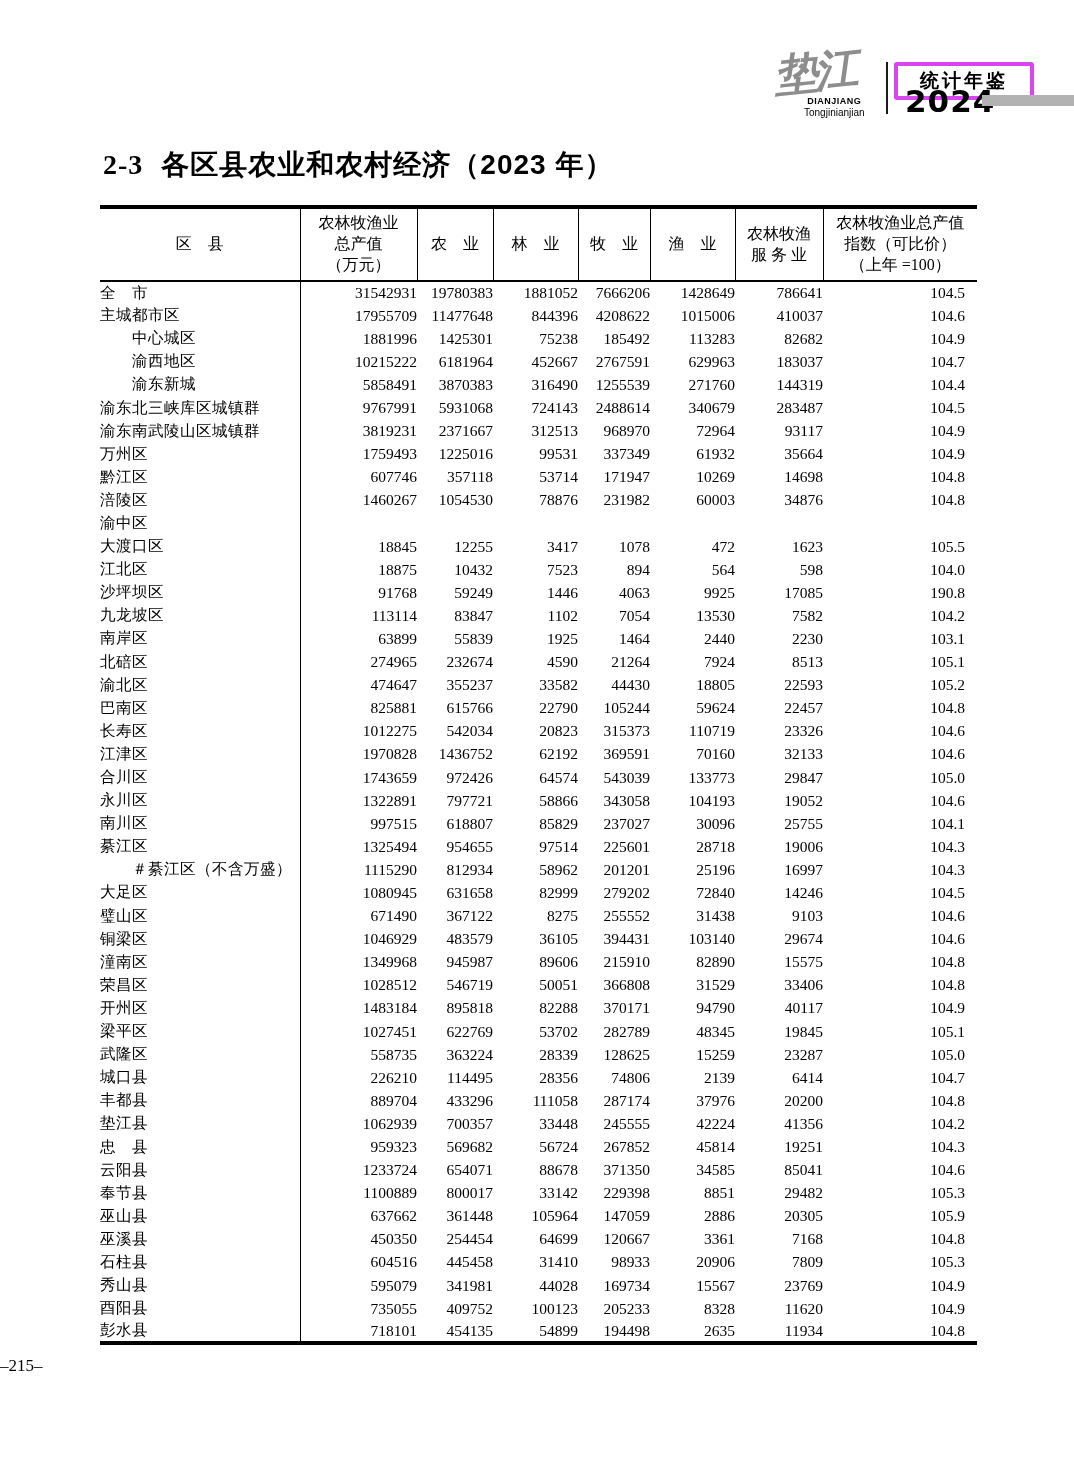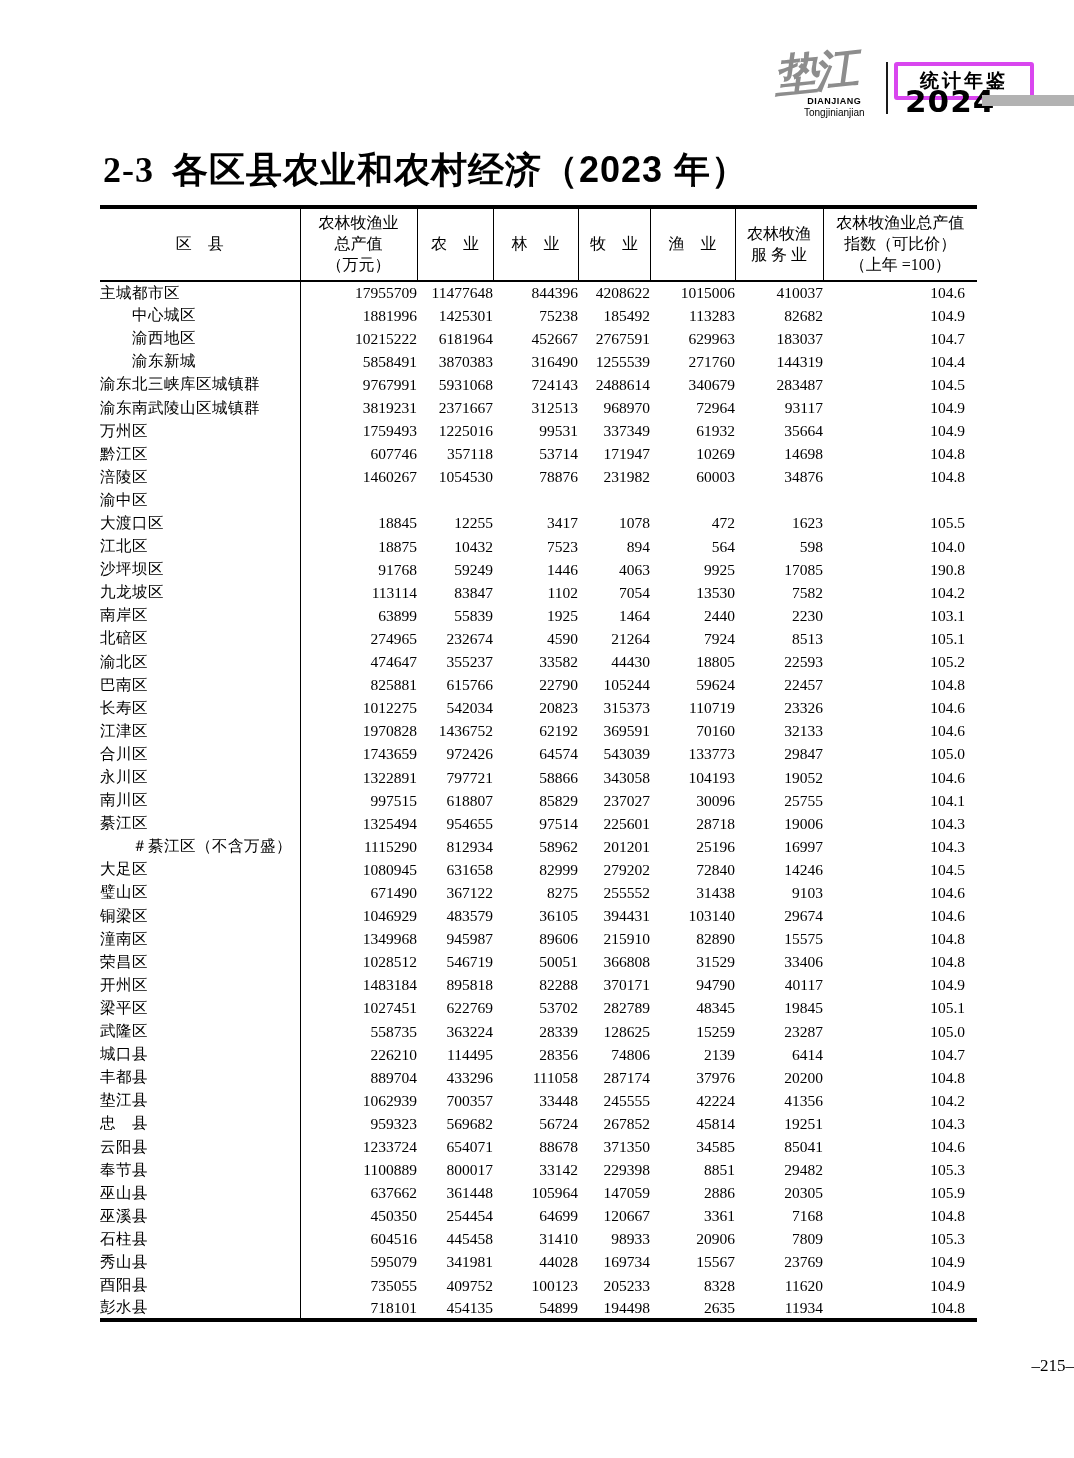--- a/index.html
+++ b/index.html
@@ -29,21 +29,21 @@
   .yb-year {
     position:absolute; left:131px; top:36px; font-family:"DejaVu Sans",sans-serif;
     font-weight:900; font-size:31px; letter-spacing:1px; line-height:1;
   }
   .gray-bar { position:absolute; top:95px; right:0; width:92px; height:11px; background:#b2b2b2; }
 
   
   .page-title {
     position:absolute; left:103px; top:146px; width:880px;
     font-family:"Liberation Sans","DejaVu Sans",sans-serif;
-    font-size:36px; font-weight:bold; letter-spacing:1px;
+    font-size:28px; font-weight:bold; letter-spacing:1px;
   }
   .page-title .no { font-family:"Liberation Serif",serif; margin-right:18px; }
 
   
   .tbl-wrap { position:absolute; left:100px; top:205px; }
   table.stat {
     border-collapse:collapse; table-layout:fixed; width:877px;
     border-top:4px solid #000; border-bottom:4px solid #000;
   }
   table.stat thead tr { height:74px; }
@@ -54,21 +54,21 @@
   }
   table.stat thead th:last-child { border-right:none; }
   table.stat tbody tr { height:23.1px; }
   table.stat tbody td { font-size:15.5px; padding:0; vertical-align:middle; }
   td.rowlabel { border-right:1.5px solid #000; padding-left:13px; letter-spacing:.5px; }
   td.rowlabel.indent1 { padding-left:32px; }
   td.num { text-align:right; padding-right:4px; font-size:15px; }
   td.num.idx { padding-right:12px; }
 
   
-  .footer { position:absolute; top:1356px; left:0; width:100%; text-align:right; font-size:17px; }
+  .footer { position:absolute; top:1356px; left:0; width:100%; text-align:left; font-size:17px; }
 </style>
 </head>
 <body>
 
 <div class="page">
 
   <div class="masthead">
     <div class="brand-cn">垫江</div>
     <div class="brand-en">
       <div class="l1">DIANJIANG</div>
@@ -114,20 +114,30 @@
           </th>
           <th>
             <div>农林牧渔业总产值</div>
             <div>指数（可比价）</div>
             <div>（上年 =100）</div>
           </th>
         </tr>
       </thead>
       <tbody>
           <tr>
+            <td class="rowlabel indent0">全　市</td>
+            <td class="num">31542931</td>
+            <td class="num">19780383</td>
+            <td class="num">1881052</td>
+            <td class="num">7666206</td>
+            <td class="num">1428649</td>
+            <td class="num">786641</td>
+            <td class="num idx">104.5</td>
+          </tr>
+          <tr>
             <td class="rowlabel indent0">主城都市区</td>
             <td class="num">17955709</td>
             <td class="num">11477648</td>
             <td class="num">844396</td>
             <td class="num">4208622</td>
             <td class="num">1015006</td>
             <td class="num">410037</td>
             <td class="num idx">104.6</td>
           </tr>
           <tr>

